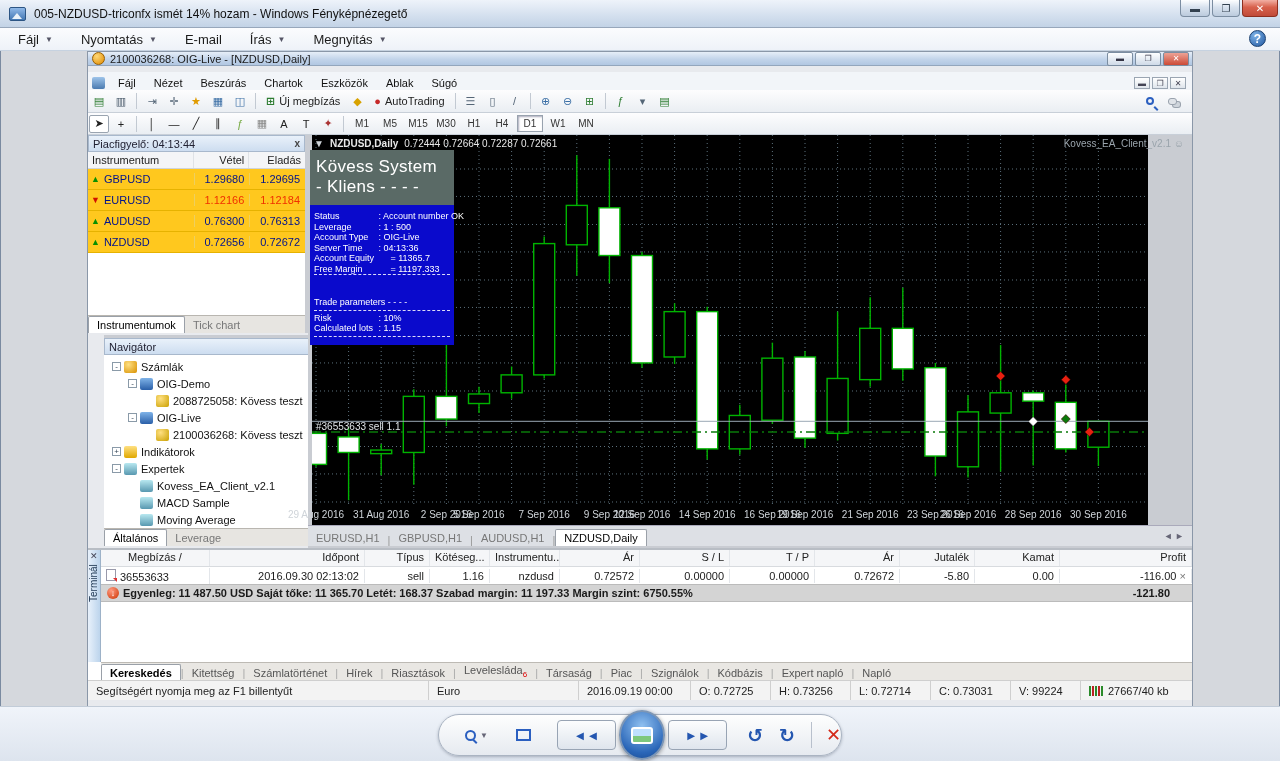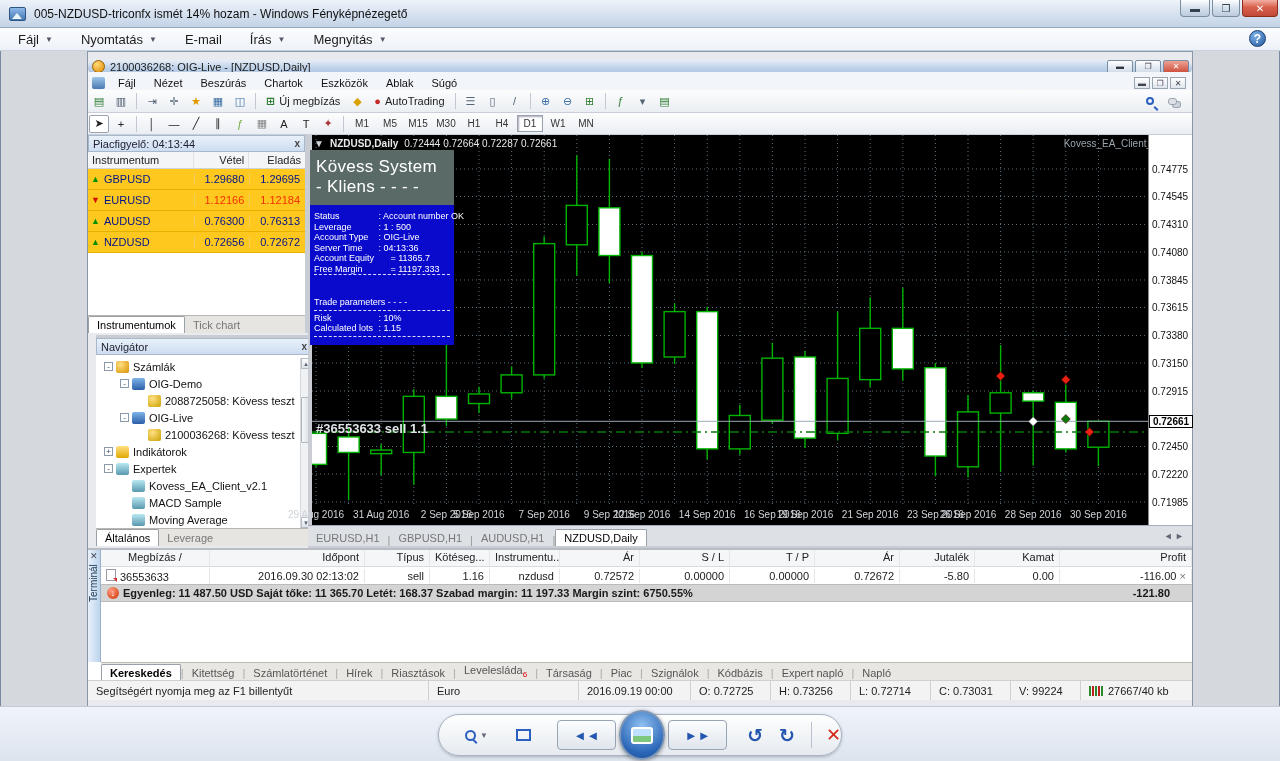--- a/index.html
+++ b/index.html
@@ -15,21 +15,21 @@
   .vicon:after { content:""; position:absolute; left:2px; bottom:1px; border-left:5px solid transparent; border-right:5px solid transparent; border-bottom:6px solid #eaf2fa; }
   .winbtn { height:17px; border:1px solid #7b8da1; border-top:none; border-radius:0 0 4px 4px; background:linear-gradient(#fdfeff,#d8e2ee 45%,#bccbdd); display:flex; align-items:center; justify-content:center; font-size:10px; color:#33414f; }
   .winbtn.close { background:linear-gradient(#f2b0a4,#d8614c 45%,#c04a38); color:#fff; border-color:#8d2f1f; font-weight:bold; }
   #vmenu { left:0; top:28px; width:1280px; height:23px; background:linear-gradient(#fbfcfe,#eef2f8); border-bottom:1px solid #c6d2e0; display:flex; align-items:center; }
   .vmenu-item { padding:2px 10px; margin-left:8px; font-size:13px; color:#1c1c1c; display:flex; align-items:center; gap:6px; }
   .vmenu-item .arr { font-size:8px; color:#556; }
   #help-icon { position:absolute; right:14px; top:2px; width:17px; height:17px; border-radius:50%; background:radial-gradient(circle at 35% 30%,#7db3e8,#2257a0); color:#fff; font-weight:bold; font-size:12px; text-align:center; line-height:17px; border:1px solid #1a4070; }
 
   
   #mt4 { left:88px; top:52px; width:1104px; height:654px; background:#e8eaee; box-shadow:0 0 0 1px #8a97a8; }
-  #mtitle { left:0; top:8px; width:1104px; height:14px; background:linear-gradient(#e6eef8,#c2d4ea 55%,#b1c7e2); border-bottom:1px solid #93a6bd; display:flex; align-items:center; font-size:11px;border-radius:8px; }
+  #mtitle { left:0; top:0; width:1104px; height:14px; background:linear-gradient(#e6eef8,#c2d4ea 55%,#b1c7e2); border-bottom:1px solid #93a6bd; display:flex; align-items:center; font-size:11px; }
   .mticon { width:13px; height:13px; margin:0 5px 0 4px; border-radius:50%; background:radial-gradient(circle at 35% 30%,#ffd977,#e08a00); border:1px solid #9a5f00; }
   .mwbtn { height:14px; width:26px; margin-left:2px; border:1px solid #7b8da1; border-radius:2px; background:linear-gradient(#fdfeff,#cfdae8); font-size:8px; color:#334; display:flex; align-items:center; justify-content:center; }
   .mwbtn.close { background:linear-gradient(#eda295,#cc4a36); color:#fff; font-weight:bold; }
   #mmenu { left:0; top:20px; width:1104px; height:22px; background:#f2f5f9; border-bottom:1px solid #d0d6de; display:flex; align-items:center; font-size:11px; }
   .mmenu-item { padding:1px 9px; color:#111; }
   .mini-ctl { width:16px; height:12px; border:1px solid #9aa5b2; background:linear-gradient(#fff,#dfe5ec); font-size:8px; color:#445; text-align:center; line-height:11px; margin-left:2px; }
   .toolbar { background:linear-gradient(#fdfdfe,#eaeef3); border-bottom:1px solid #c8cfd8; display:flex; align-items:center; }
   #tbar1 { left:0; top:38px; width:1104px; height:23px; }
   #tbar2 { left:0; top:61px; width:1104px; height:22px; }
   .tsep { width:1px; height:16px; background:#c2c9d2; margin:0 4px; }
@@ -70,21 +70,21 @@
   .dlabel { position:absolute; top:4px; transform:translateX(-50%); white-space:nowrap; }
   #ctabs { position:absolute; left:0px; top:390px; width:884px; height:21px; background:#dde0e5; border-top:1px solid #aab; display:flex; align-items:flex-end; font-size:11px; }
   #symline { position:absolute; left:6px; top:3px; color:#e8e8e8; font-size:10px; display:flex; gap:6px; }
   #eabadge { position:absolute; right:8px; top:3px; color:#9aa4ac; font-size:10px; }
   #eapanel { position:absolute; left:2px; top:15px; width:144px; }
   #eahead { background:#5a6a66; color:#fff; font-size:17px; padding:7px 6px 8px 6px; letter-spacing:.3px; }
   #eabody { background:#0a0acc; color:#fff; font-size:9px; padding:6px 4px 6px 4px; line-height:10.5px; }
   .ealine { white-space:nowrap; }
   .ealine .n { display:inline-block; }
   .easep { border-top:1px dashed rgba(255,255,255,.85); margin:2px 0; }
-  #selllabel { position:absolute; color:#dfe3e6; font-size:13px; white-space:nowrap;font-weight:bold; }
+  #selllabel { position:absolute; color:#dfe3e6; font-size:10px; white-space:nowrap; }
 
   
   #terminal { left:0; top:496px; width:1104px; height:132px; background:#fff; border-top:2px solid #b8bdc4; }
   #tvert { position:absolute; left:0; top:0; width:13px; height:112px; background:linear-gradient(90deg,#e8f1fb,#bcd4ec); border-right:1px solid #9db2c8; }
   #tvert .vt { position:absolute; left:0px; top:14px; width:13px; height:90px; writing-mode:vertical-rl; transform:rotate(180deg); font-size:10px; color:#223a55; text-align:right; }
   #tclose { position:absolute; left:2px; top:1px; font-size:9px; color:#445; }
   .thead { display:flex; height:17px; border-bottom:1px solid #d8dbdf; background:#f5f6f8; font-size:11px; color:#222; }
   .thead div, .trow div { padding:1px 5px; border-right:1px solid #e3e6ea; overflow:hidden; white-space:nowrap; }
   .trow { display:flex; height:17px; font-size:11px; align-items:center; }
   .balrow { display:flex; height:18px; background:#d4d4d4; border-top:1px solid #bbb; border-bottom:1px solid #bbb; font-weight:bold; font-size:11px; align-items:center; }
@@ -275,21 +275,21 @@
             <div class="v">0.72656</div>
             <div class="v">0.72672</div>
           </div>
         </div>
       <div class="tabsrow abs" style="left:0;bottom:0;width:100%" id="mwtabs">
           <div class="tab active">Instrumentumok</div>
           <div class="tab">Tick chart</div>
         </div>
     </div>
 
-    <div class="abs" style="left:8px;top:283px;width:220px;height:211px;background:#fff;border-right:4px solid #a3a3a3;border-top:3px solid #c9ccd2">
+    <div class="abs" style="left:16px;top:283px;width:220px;height:211px;background:#fff;border-right:4px solid #a3a3a3;border-top:3px solid #c9ccd2">
       <div class="panel-title">
         <span>Navigátor</span>
         <span class="px">x</span>
       </div>
       <div id="navtree" style="padding:3px 0 0 4px;position:relative;height:172px;overflow:hidden">
           <div class="treerow" style="padding-left: 4px;">
             <span class="expbox">-</span>
             <span class="ticon16" style="background:radial-gradient(circle at 35% 30%,#ffe082,#d89000)"></span>
             <span>Számlák</span>
           </div>
@@ -466,35 +466,20 @@
             <div class="ealine" style="border-bottom: 1px dashed rgba(255, 255, 255, 0.85);"><span class="n" style="width:74px">Free Margin</span> =  11197.333</div>
             <div style="height: 22px;"></div>
             <div class="ealine">Trade parameters - - - -</div>
             <div class="easep"></div>
             <div class="ealine"><span class="n" style="width:62px">Risk</span> :  10%</div>
             <div class="ealine"><span class="n" style="width:62px">Calculated lots</span> :  1.15</div>
             <div class="easep"></div>
           </div>
       </div>
       <div id="selllabel" style="left: 8px; top: 285.928px;">#36553633 sell 1.1</div>
-      <div id="pscale">
-          <div class="plabel" style="top: 29px;">0.74775</div>
-          <div class="plabel" style="top: 56.4505px;">0.74545</div>
-          <div class="plabel" style="top: 84.4977px;">0.74310</div>
-          <div class="plabel" style="top: 111.948px;">0.74080</div>
-          <div class="plabel" style="top: 139.995px;">0.73845</div>
-          <div class="plabel" style="top: 167.446px;">0.73615</div>
-          <div class="plabel" style="top: 195.493px;">0.73380</div>
-          <div class="plabel" style="top: 222.944px;">0.73150</div>
-          <div class="plabel" style="top: 250.991px;">0.72915</div>
-          <div class="plabel" style="top: 306.489px;">0.72450</div>
-          <div class="plabel" style="top: 333.939px;">0.72220</div>
-          <div class="plabel" style="top: 361.986px;">0.71985</div>
-          <div id="pricebox" style="top: 280.306px;">0.72661</div>
-        </div>
       <div id="dstrip">
           <div class="dlabel" style="left: 4px;">29 Aug 2016</div>
           <div class="dlabel" style="left: 69.2px;">31 Aug 2016</div>
           <div class="dlabel" style="left: 134.4px;">2 Sep 2016</div>
           <div class="dlabel" style="left: 167px;">5 Sep 2016</div>
           <div class="dlabel" style="left: 232.2px;">7 Sep 2016</div>
           <div class="dlabel" style="left: 297.4px;">9 Sep 2016</div>
           <div class="dlabel" style="left: 330px;">12 Sep 2016</div>
           <div class="dlabel" style="left: 395.2px;">14 Sep 2016</div>
           <div class="dlabel" style="left: 460.4px;">16 Sep 2016</div>

